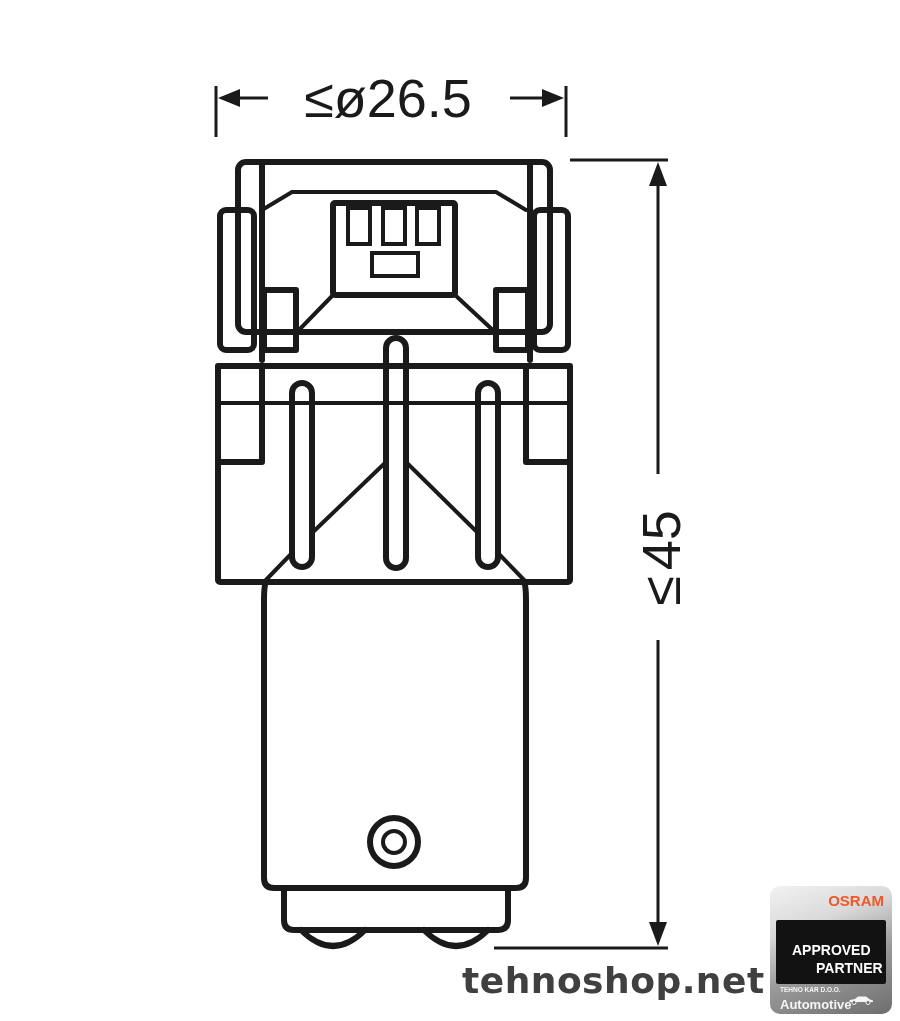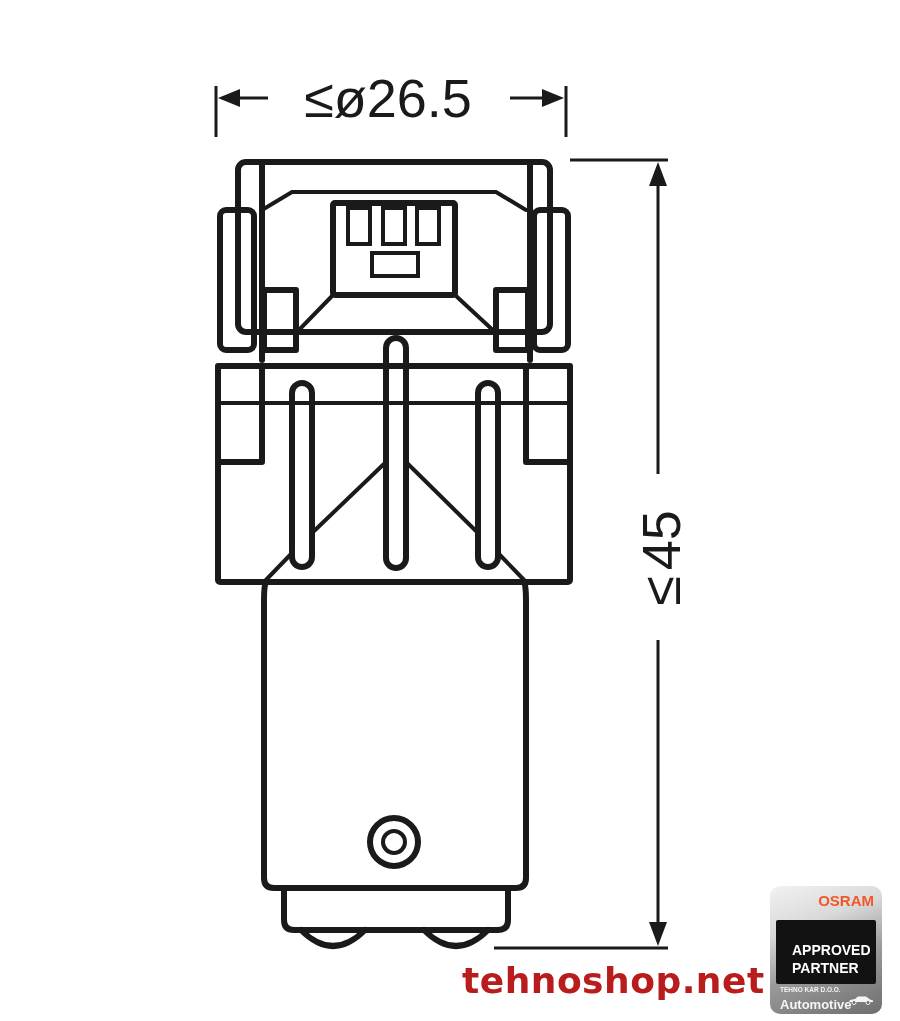--- a/index.html
+++ b/index.html
@@ -2,27 +2,27 @@
 <html><head>
 <meta charset="utf-8">
 <style>
   html, body { margin: 0; padding: 0; background: #ffffff; }
   body { width: 900px; height: 1021px; position: relative; overflow: hidden; font-family: "Liberation Sans", sans-serif; }
   #drawing { position: absolute; left: 0; top: 0; }
   .ln { fill: none; stroke: #1a1a1a; stroke-width: 6; stroke-linejoin: round; stroke-linecap: round; }
   .thin { fill: none; stroke: #1a1a1a; stroke-width: 4; stroke-linecap: round; }
   .dim { fill: none; stroke: #1a1a1a; stroke-width: 3; }
   .dimtext { font-family: "Liberation Sans", sans-serif; font-size: 54px; fill: #1a1a1a; }
-  .watermark { position: absolute; left: 462px; top: 960px; font-family: "DejaVu Sans", sans-serif; font-weight: bold; font-size: 36px; color: #b91c1c; letter-spacing: 0.5px; }
-  .badge { position: absolute; left: 770px; top: 886px; width: 112px; height: 128px; border-radius: 10px; overflow: hidden;
+  .watermark { position: absolute; left: 462px; top: 960px; font-family: "DejaVu Sans", sans-serif; font-weight: bold; font-size: 36px; color: #404040; letter-spacing: 0.5px; }
+  .badge { position: absolute; left: 770px; top: 886px; width: 122px; height: 128px; border-radius: 10px; overflow: hidden;
     background: linear-gradient(160deg, #f2f2f2 0%, #d9d9d9 30%, #9a9a9a 60%, #6e6e6e 100%); }
   .badge-black { position: absolute; left: 6px; right: 6px; top: 34px; height: 64px; background: #121212; border-radius: 2px; }
   .badge-brand { position: absolute; right: 8px; top: 6px; font-weight: bold; font-size: 15px; color: #f0582a; font-family: "Liberation Sans", sans-serif; }
   .badge-l1, .badge-l2 { position: absolute; left: 22px; color: #ffffff; font-weight: bold; font-size: 14px; font-family: "Liberation Sans", sans-serif; }
-  .badge-l1 { top: 56px; } .badge-l2 { top: 74px; }
+  .badge-l1 { top: 56px; } .badge-l2 { top: 74px; margin-left: 24px; }
   .badge-co { position: absolute; left: 10px; top: 100px; font-size: 6.5px; font-weight: bold; color: #f5f5f5; font-family: "Liberation Sans", sans-serif; }
   .badge-auto { position: absolute; left: 10px; top: 111px; font-size: 13px; font-weight: bold; color: #f5f5f5; font-family: "Liberation Sans", sans-serif; }
   .badge-car { position: absolute; left: 78px; top: 109px; width: 26px; height: 10px; }
 </style>
 </head>
 <body>
 
 <svg id="drawing" width="900" height="1021" viewBox="0 0 900 1021" xmlns="http://www.w3.org/2000/svg">
 
   <g>

